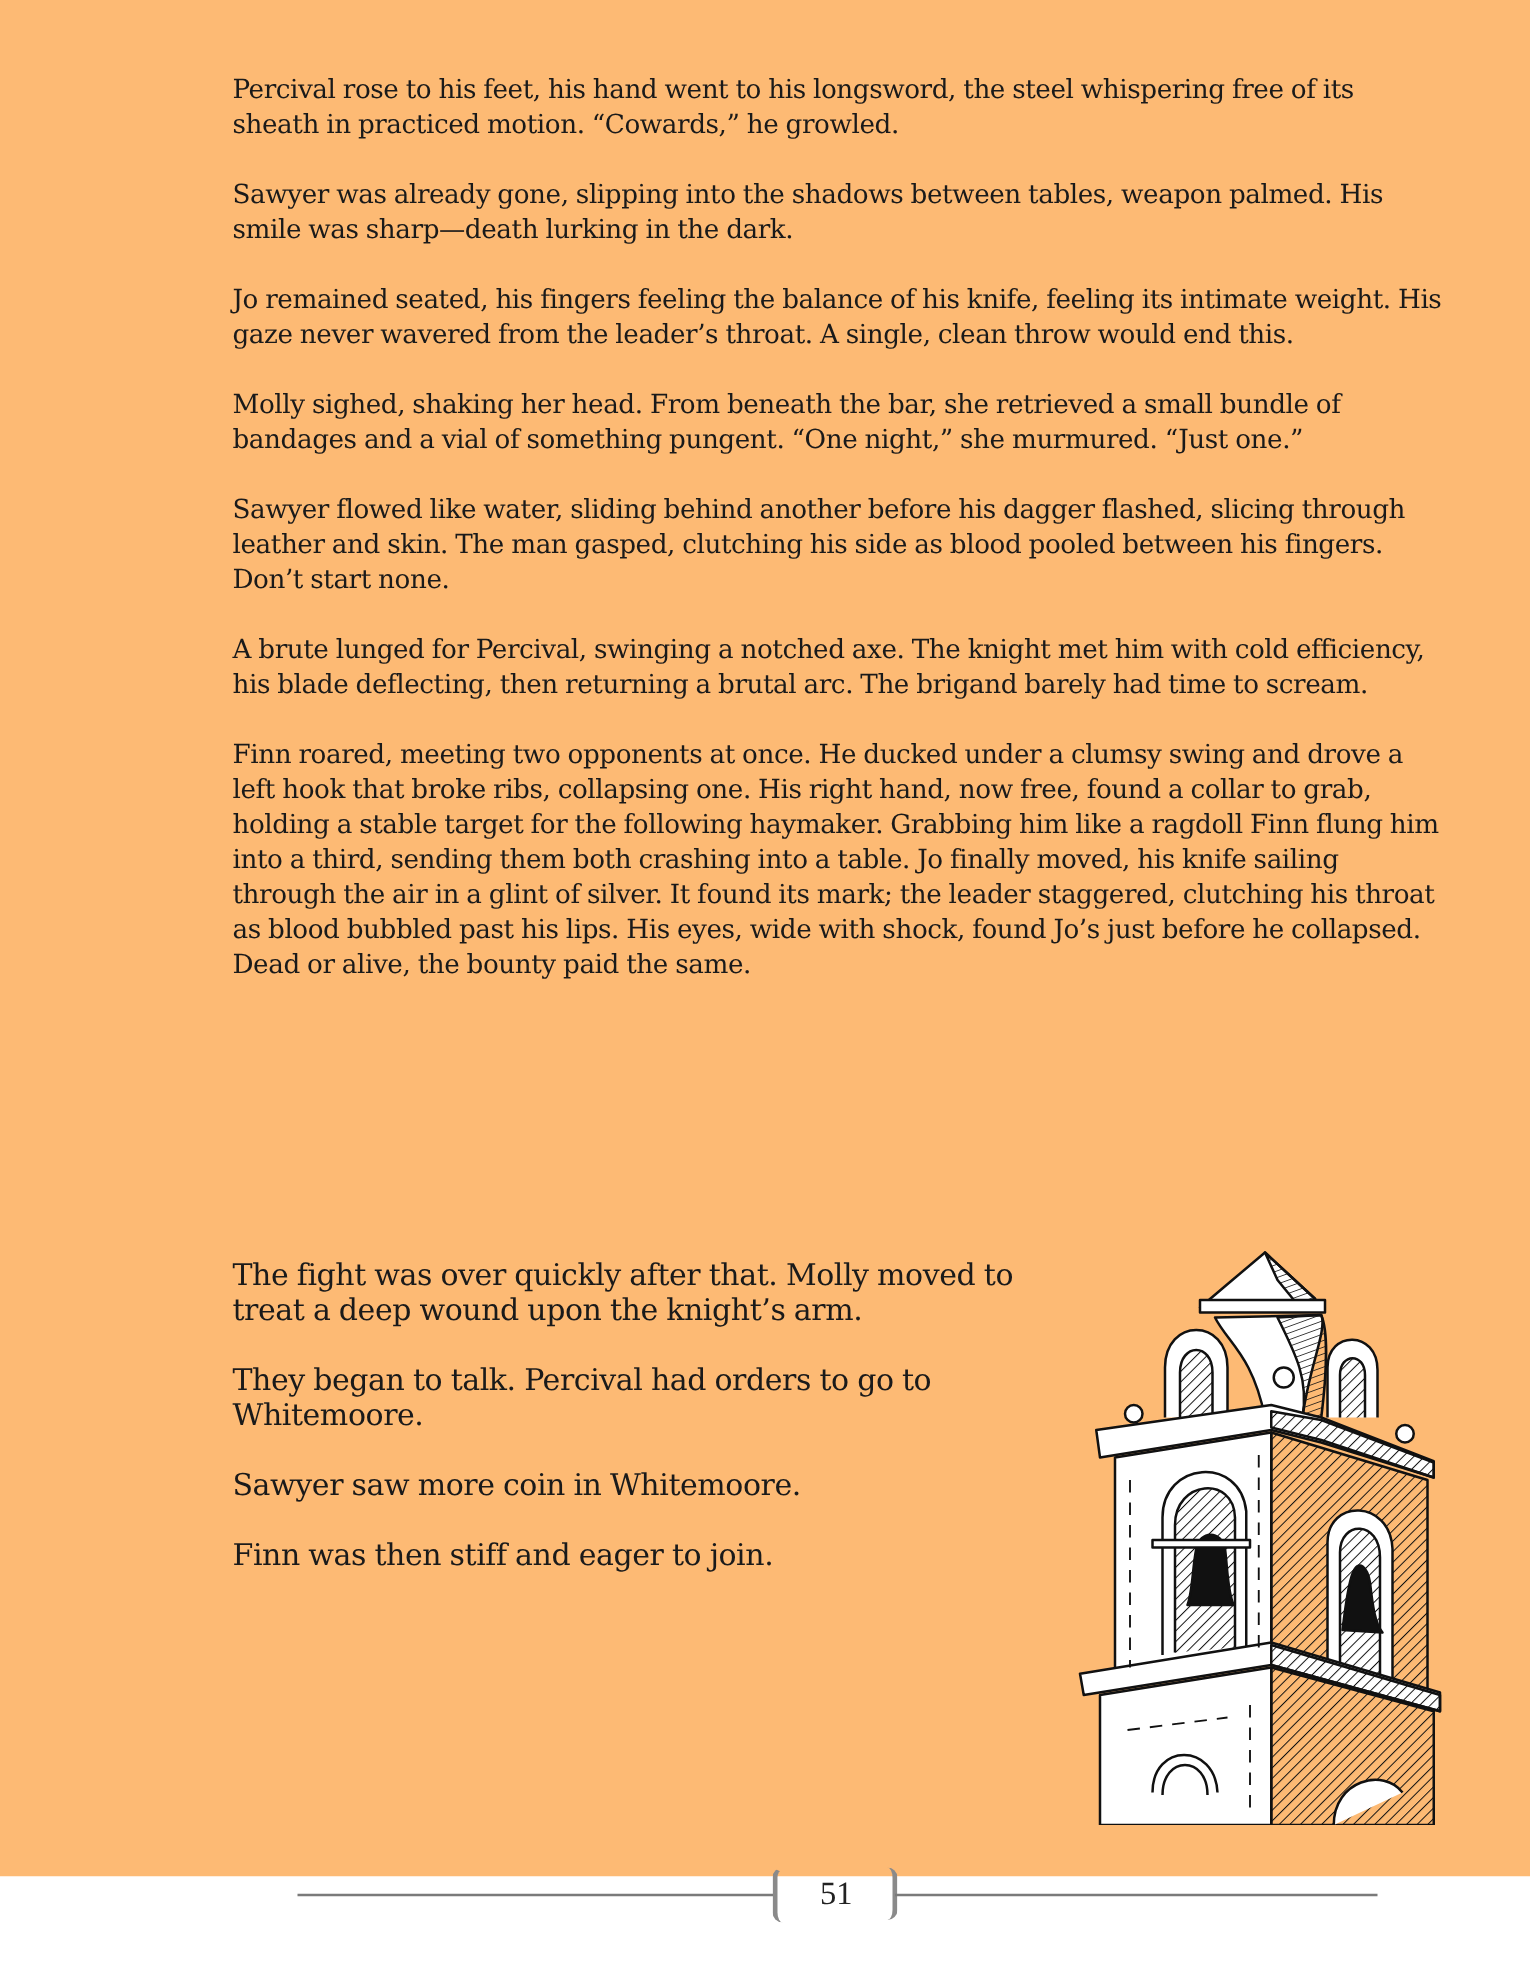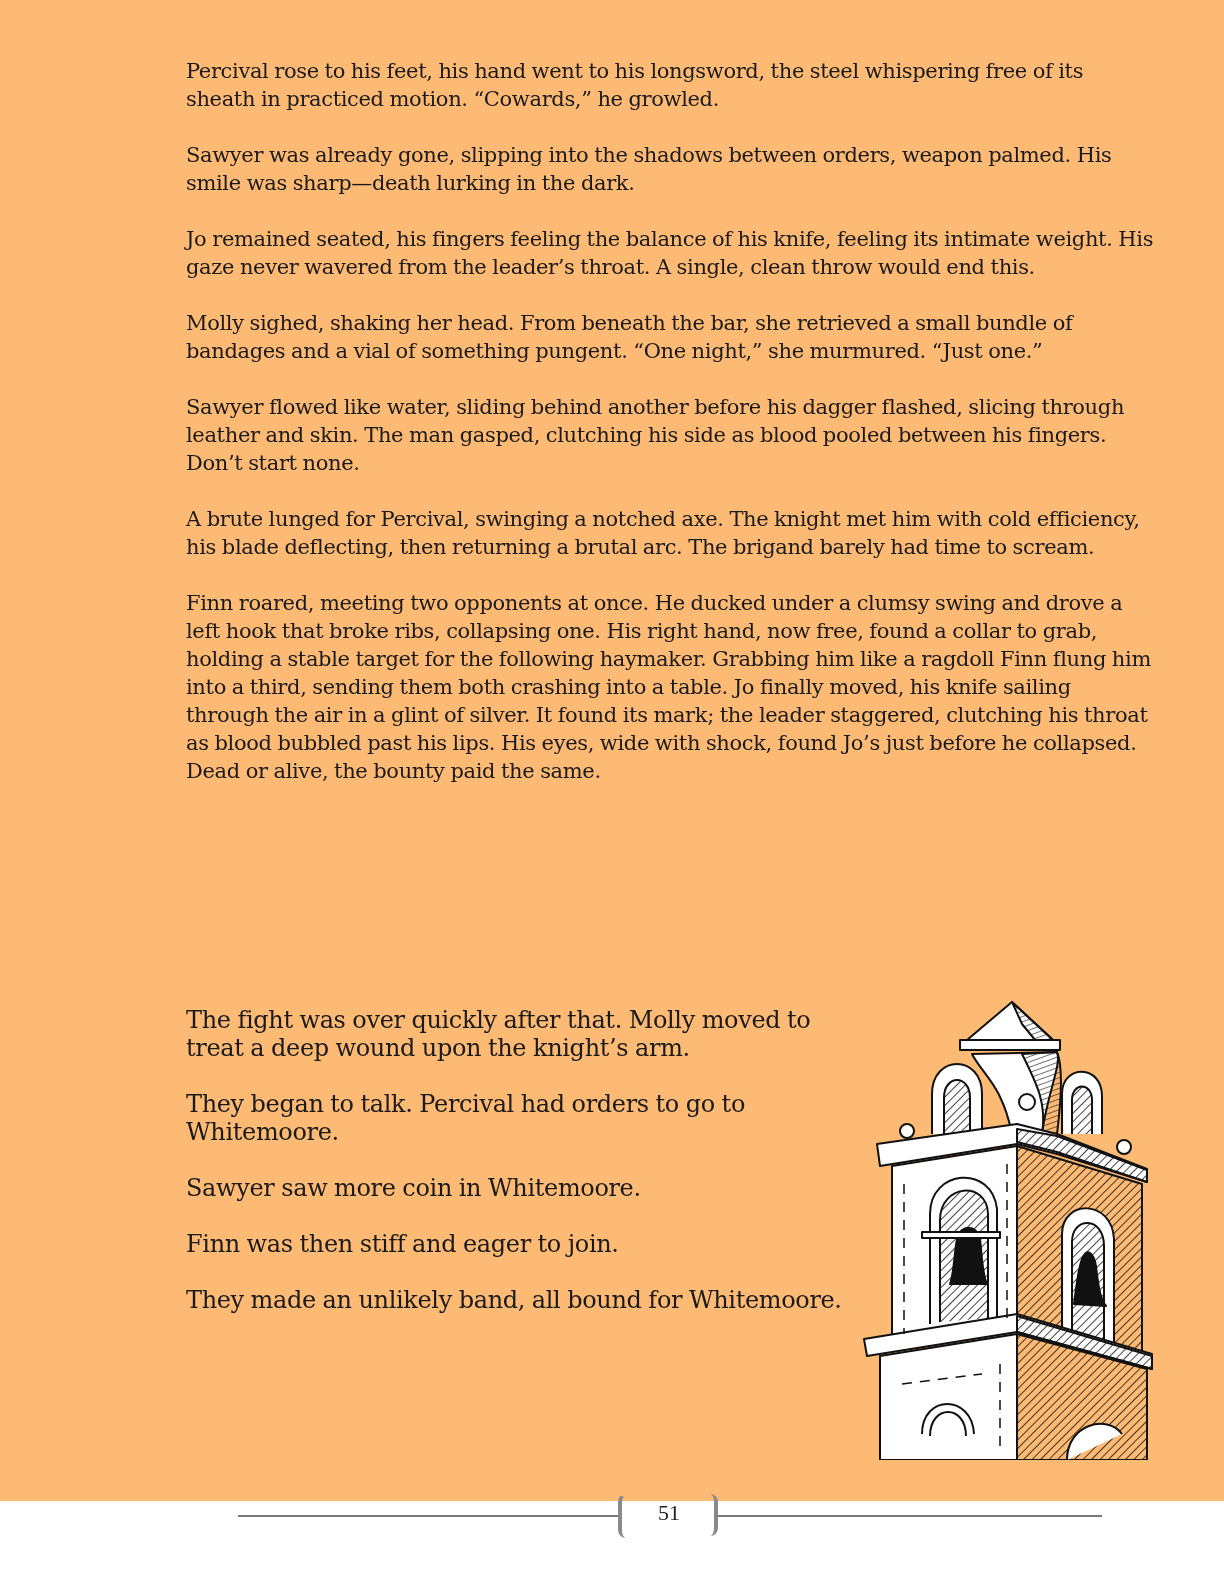--- a/index.html
+++ b/index.html
@@ -21,44 +21,43 @@
   .lower-block p { margin: 0 0 28px 0; }
   .illustration { position: absolute; left: 862px; top: 984px; width: 292px; height: 476px; }
   .footer { position: absolute; left: 238px; top: 1492px; width: 864px; height: 48px; }
   .footer .rule-left { position: absolute; left: 0; top: 23px; width: 382px; height: 2px; background: #7a7a7a; }
   .footer .rule-right { position: absolute; left: 478px; top: 23px; width: 386px; height: 2px; background: #7a7a7a; }
   .footer .bracket { position: absolute; top: 2px; width: 10px; height: 42px; }
   .footer .bracket.l { left: 380px; border-left: 4px solid #8a8a8a; border-top: 2px solid transparent; border-radius: 8px 0 0 8px; }
   .footer .bracket.r { left: 466px; border-right: 4px solid #8a8a8a; border-radius: 0 8px 8px 0; }
   .footer .page-number {
     position: absolute; left: 394px; top: 8px; width: 74px; text-align: center;
-    font-family: "Liberation Serif", "DejaVu Serif", serif; font-size: 22px; color: #222;
+    font-family: "Liberation Serif", "DejaVu Serif", serif; font-size: 26px; color: #222;
   }
 </style>
 </head>
 <body>
 
 <div class="page">
 
   <div class="text-block">
     <p>Percival rose to his feet, his hand went to his longsword, the steel whispering free of its sheath in practiced motion. “Cowards,” he growled.</p>
-    <p>Sawyer was already gone, slipping into the shadows between orders, weapon palmed. His smile was sharp—death lurking in the dark.</p>
+    <p>Sawyer was already gone, slipping into the shadows between tables, weapon palmed. His smile was sharp—death lurking in the dark.</p>
     <p>Jo remained seated, his fingers feeling the balance of his knife, feeling its intimate weight. His gaze never wavered from the leader’s throat. A single, clean throw would end this.</p>
     <p>Molly sighed, shaking her head. From beneath the bar, she retrieved a small bundle of bandages and a vial of something pungent. “One night,” she murmured. “Just one.”</p>
     <p>Sawyer flowed like water, sliding behind another before his dagger flashed, slicing through leather and skin. The man gasped, clutching his side as blood pooled between his fingers. Don’t start none.</p>
     <p>A brute lunged for Percival, swinging a notched axe. The knight met him with cold efficiency, his blade deflecting, then returning a brutal arc. The brigand barely had time to scream.</p>
     <p>Finn roared, meeting two opponents at once. He ducked under a clumsy swing and drove a left hook that broke ribs, collapsing one. His right hand, now free, found a collar to grab, holding a stable target for the following haymaker. Grabbing him like a ragdoll Finn flung him into a third, sending them both crashing into a table. Jo finally moved, his knife sailing through the air in a glint of silver. It found its mark; the leader staggered, clutching his throat as blood bubbled past his lips. His eyes, wide with shock, found Jo’s just before he collapsed. Dead or alive, the bounty paid the same.</p>
   </div>
 
   <div class="lower-block">
     <p>The fight was over quickly after that. Molly moved to treat a deep wound upon the knight’s arm.</p>
     <p>They began to talk. Percival had orders to go to Whitemoore.</p>
     <p>Sawyer saw more coin in Whitemoore.</p>
     <p>Finn was then stiff and eager to join.</p>
-    <p>They made an unlikely band, all bound for Whitemoore.</p>
   </div>
 
   <div class="illustration">
     <svg width="292" height="476" viewBox="0 0 292 476" xmlns="http://www.w3.org/2000/svg">
       <defs>
         <pattern id="hatch" width="6" height="6" patternUnits="userSpaceOnUse" patternTransform="rotate(45)">
           <line x1="0" y1="0" x2="0" y2="6" stroke="#111" stroke-width="1.6"></line>
         </pattern>
         <pattern id="hatchH" width="5" height="5" patternUnits="userSpaceOnUse" patternTransform="rotate(-20)">
           <line x1="0" y1="0" x2="5" y2="0" stroke="#111" stroke-width="1.2"></line>

